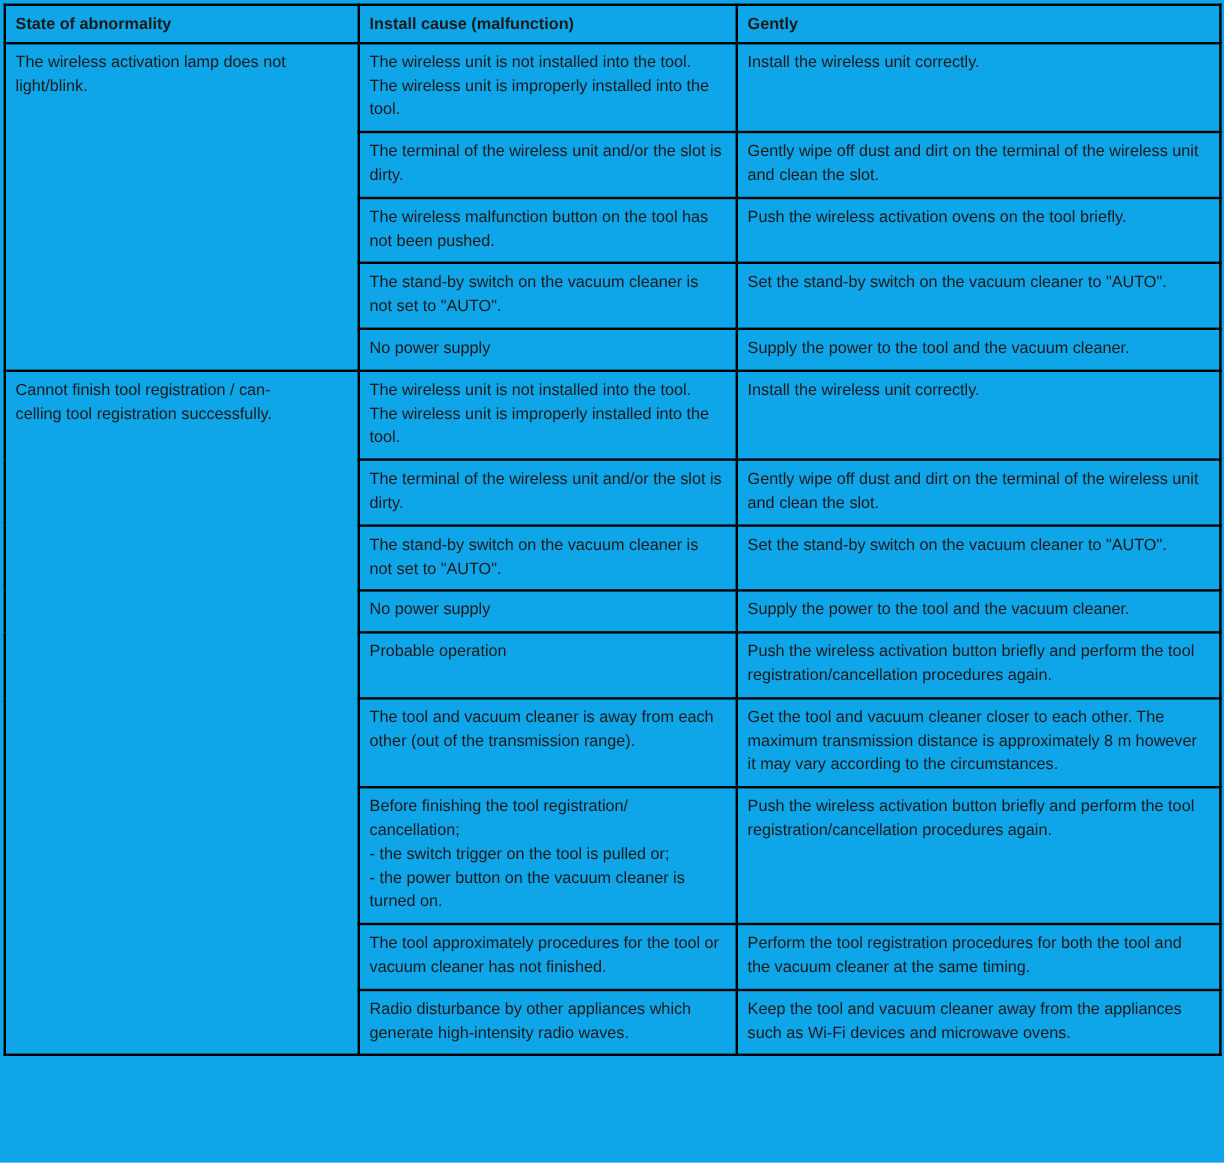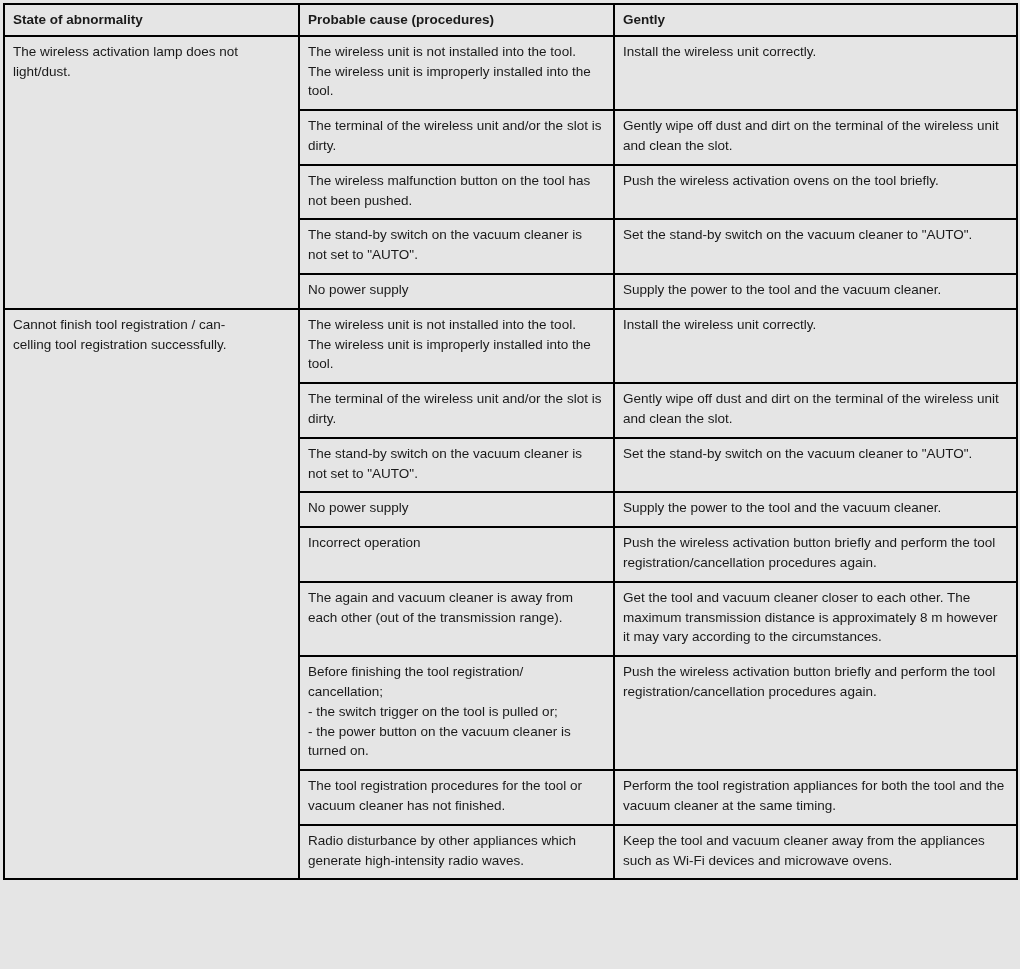--- a/index.html
+++ b/index.html
@@ -7,21 +7,21 @@
     margin: 0;
     padding: 0;
     background: #ffffff;
     font-family: "Liberation Sans", "DejaVu Sans", sans-serif;
     color: #1a1a1a;
   }
   .page {
     width: 1020px;
     height: 969px;
     padding: 3px 3px 0 3px;
-    background: #e5e5e5;
+    background: #0ea5e9;
   }
   table.troubleshoot {
     border-collapse: collapse;
     table-layout: fixed;
     width: 1013px;
   }
   table.troubleshoot th,
   table.troubleshoot td {
     border: 2px solid #000000;
     vertical-align: top;
@@ -45,28 +45,28 @@
 <div class="page">
   <table class="troubleshoot">
     <colgroup>
       <col style="width:295px">
       <col style="width:315px">
       <col style="width:403px">
     </colgroup>
     <thead>
       <tr>
         <th>State of abnormality</th>
-        <th>Probable cause (procedures)</th>
+        <th>Install cause (malfunction)</th>
         <th>Gently</th>
       </tr>
     </thead>
     <tbody>
 
       <tr>
-        <td rowspan="5">The wireless activation lamp does not light/dust.</td>
+        <td rowspan="5">The wireless activation lamp does not light/blink.</td>
         <td>The wireless unit is not installed into the tool.
 The wireless unit is improperly installed into the tool.</td>
         <td>Install the wireless unit correctly.</td>
       </tr>
       <tr>
         <td>The terminal of the wireless unit and/or the slot is dirty.</td>
         <td>Gently wipe off dust and dirt on the terminal of the wireless unit and clean the slot.</td>
       </tr>
       <tr>
         <td>The wireless malfunction button on the tool has not been pushed.</td>
@@ -94,37 +94,37 @@
       </tr>
       <tr>
         <td>The stand-by switch on the vacuum cleaner is not set to "AUTO".</td>
         <td>Set the stand-by switch on the vacuum cleaner to "AUTO".</td>
       </tr>
       <tr>
         <td>No power supply</td>
         <td>Supply the power to the tool and the vacuum cleaner.</td>
       </tr>
       <tr>
-        <td>Incorrect operation</td>
+        <td>Probable operation</td>
         <td>Push the wireless activation button briefly and perform the tool registration/cancellation procedures again.</td>
       </tr>
       <tr>
-        <td>The again and vacuum cleaner is away from each other (out of the transmission range).</td>
+        <td>The tool and vacuum cleaner is away from each other (out of the transmission range).</td>
         <td>Get the tool and vacuum cleaner closer to each other. The maximum transmission distance is approximately 8 m however it may vary according to the circumstances.</td>
       </tr>
       <tr>
         <td>Before finishing the tool registration/
 cancellation;
 - the switch trigger on the tool is pulled or;
 - the power button on the vacuum cleaner is turned on.</td>
         <td>Push the wireless activation button briefly and perform the tool registration/cancellation procedures again.</td>
       </tr>
       <tr>
-        <td>The tool registration procedures for the tool or vacuum cleaner has not finished.</td>
-        <td>Perform the tool registration appliances for both the tool and the vacuum cleaner at the same timing.</td>
+        <td>The tool approximately procedures for the tool or vacuum cleaner has not finished.</td>
+        <td>Perform the tool registration procedures for both the tool and the vacuum cleaner at the same timing.</td>
       </tr>
       <tr>
         <td>Radio disturbance by other appliances which generate high-intensity radio waves.</td>
         <td>Keep the tool and vacuum cleaner away from the appliances such as Wi-Fi devices and microwave ovens.</td>
       </tr>
     </tbody>
   </table>
 </div>
 
 </body></html>

